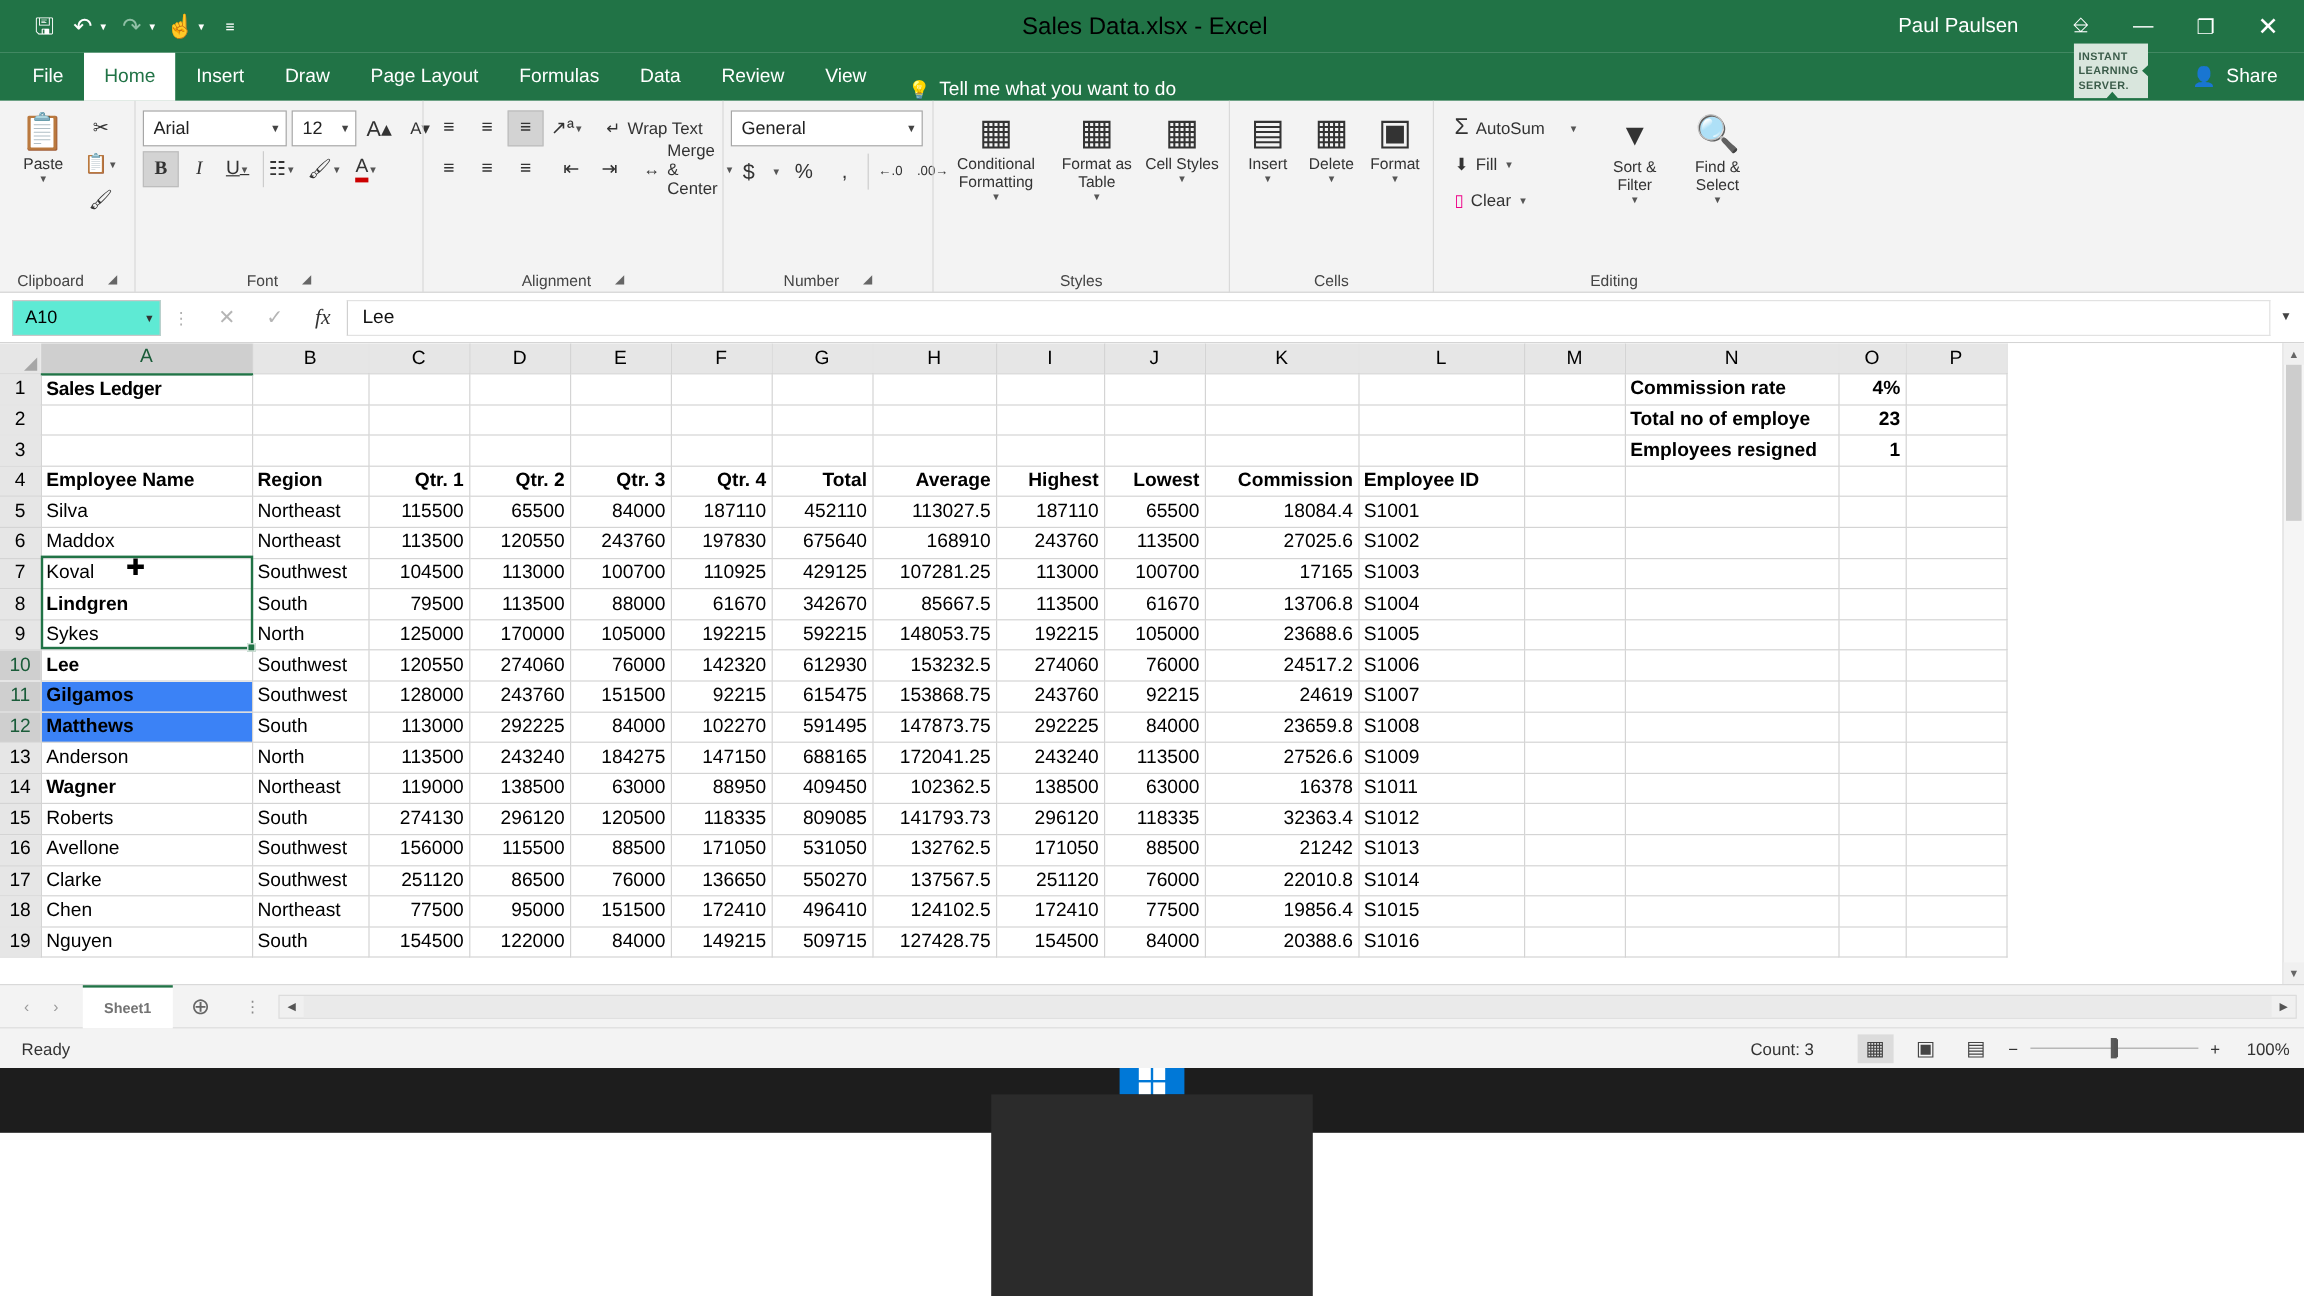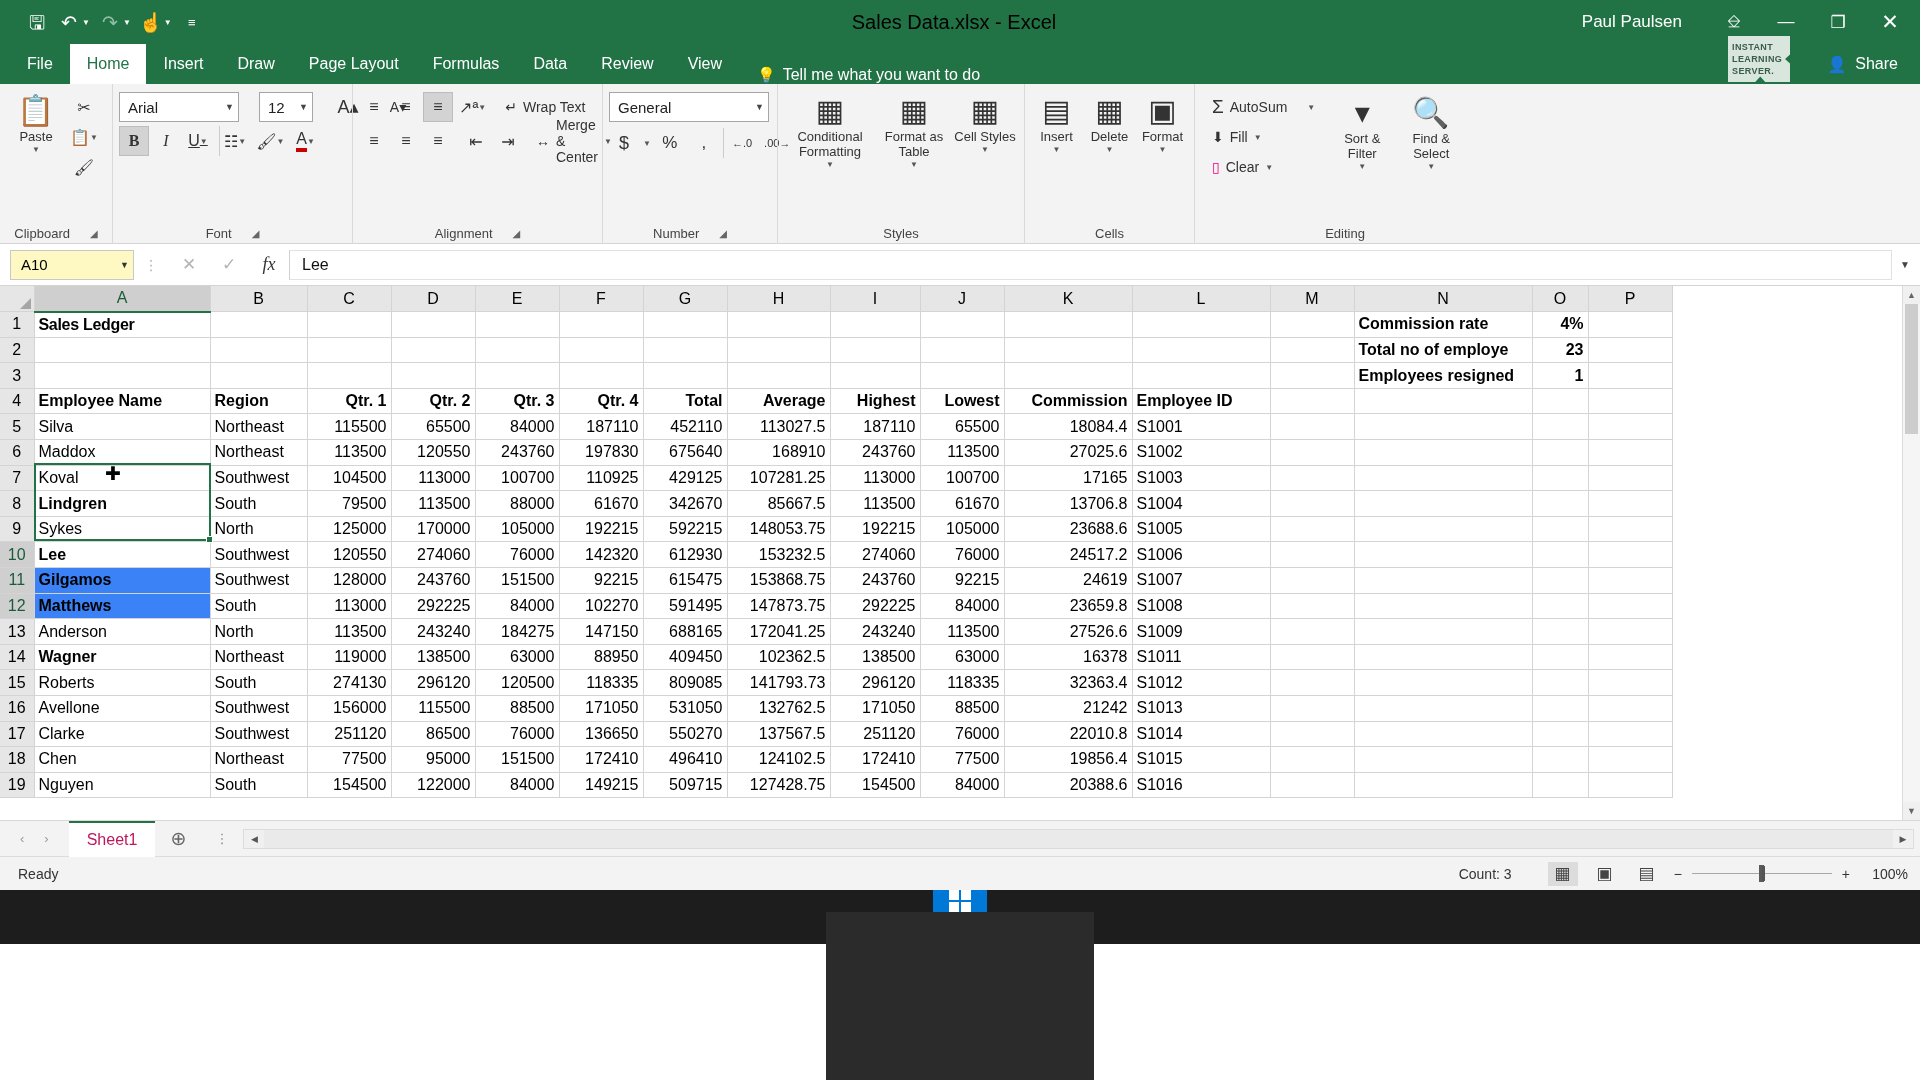--- a/index.html
+++ b/index.html
@@ -93,21 +93,21 @@
     height: 30px; border: 1px solid #a6a6a6; background: #fff;
     display: flex; align-items: center; padding: 0 4px 0 8px; font-size: 15px; color: #222;
   }
   .combo .cv { flex: 1; white-space: nowrap; overflow: hidden; }
   .combo .cc { font-size: 9px; color: #444; padding-left: 6px; }
   .paste-ico { font-size: 28px; line-height: 30px; }
 
   
   .fbar { height: 42px; background: #fff; display: flex; align-items: center; border-bottom: 1px solid #d4d4d4; padding: 0 4px; }
   .namebox {
-    width: 124px; height: 30px; border: 1px solid #c8c8c8; background: #fef9c3;
+    width: 124px; height: 30px; border: 1px solid #c8c8c8; background: #5eead4;
     display: flex; align-items: center; padding: 0 4px 0 10px; font-size: 15px; margin-left: 6px;
   }
   .namebox .nv { flex: 1; }
   .namebox .nc { font-size: 9px; color: #333; }
   .fb-sep { color: #b0b0b0; font-size: 14px; padding: 0 10px; letter-spacing: 1px; }
   .fb-btn { width: 40px; height: 30px; display: flex; align-items: center; justify-content: center; font-size: 17px; color: #b5b5b5; }
   .fb-btn.fx { color: #333; font-style: italic; font-family: "Liberation Serif", serif; font-size: 18px; }
   .fb-input {
     flex: 1; height: 30px; border: 1px solid #e2e2e2; border-left: 1px solid #d0d0d0;
     display: flex; align-items: center; padding-left: 12px; font-size: 16px; color: #111; margin-right: 2px;
@@ -163,21 +163,21 @@
   
   .vscroll { width: 18px; background: #f5f5f5; border-left: 1px solid #dcdcdc; position: relative; }
   .vs-arrow { height: 18px; display: flex; align-items: center; justify-content: center; font-size: 9px; color: #666; background: #f0f0f0; }
   .vs-thumb { position: absolute; top: 18px; left: 2px; right: 2px; height: 130px; background: #cdcdcd; }
 
   
   .tabsbar { height: 36px; background: #f3f3f3; display: flex; align-items: center; border-top: 1px solid #d9d9d9; }
   .tab-nav { display: flex; align-items: center; gap: 20px; padding: 0 20px; color: #9a9a9a; font-size: 13px; }
   .sheet-tab {
     padding: 0 18px; height: 36px; display: flex; align-items: center;
-    font-size: 16px; color: #be185d; font-weight: normal; background: #fff;
+    font-size: 12px; color: #737373; font-weight: bold; background: #fff;
     border-top: 2px solid #217346;
   }
   .addsheet { width: 46px; display: flex; align-items: center; justify-content: center; font-size: 19px; color: #666; }
   .tabs-right { margin-left: auto; display: flex; align-items: center; height: 36px; padding-right: 6px; flex: 1; }
   .split-dots { color: #8a8a8a; font-size: 13px; padding: 0 14px; letter-spacing: 1px; }
   .hscroll { flex: 1; height: 20px; background: #f0f0f0; border: 1px solid #dcdcdc; display: flex; align-items: center; position: relative; }
   .hs-arrow { width: 20px; text-align: center; font-size: 9px; color: #555; }
   .hs-track { flex: 1; height: 18px; background: #eaeaea; }
 
   
@@ -283,21 +283,21 @@
       </div>
     </div>
     <div class="rgroup-label">
       <span>Clipboard</span>
       <span class="dlg-launch">◢</span>
     </div>
   </div>
 
   <div class="rgroup" style="width:240px;">
     <div class="rgroup-body" style="flex-direction:column; padding-top:8px;">
-      <div class="row" style="gap:20px;justify-content:flex-end;">
+      <div class="row" style="gap:4px;justify-content:flex-end;">
         <div class="combo" style="width:120px;">
           <span class="cv">Arial</span>
           <span class="cc">▼</span>
         </div>
         <div class="combo" style="width:54px;">
           <span class="cv">12</span>
           <span class="cc">▼</span>
         </div>
         <div class="sm-btn" style="font-size:18px;">A▴</div>
         <div class="sm-btn" style="font-size:14px;">A▾</div>

